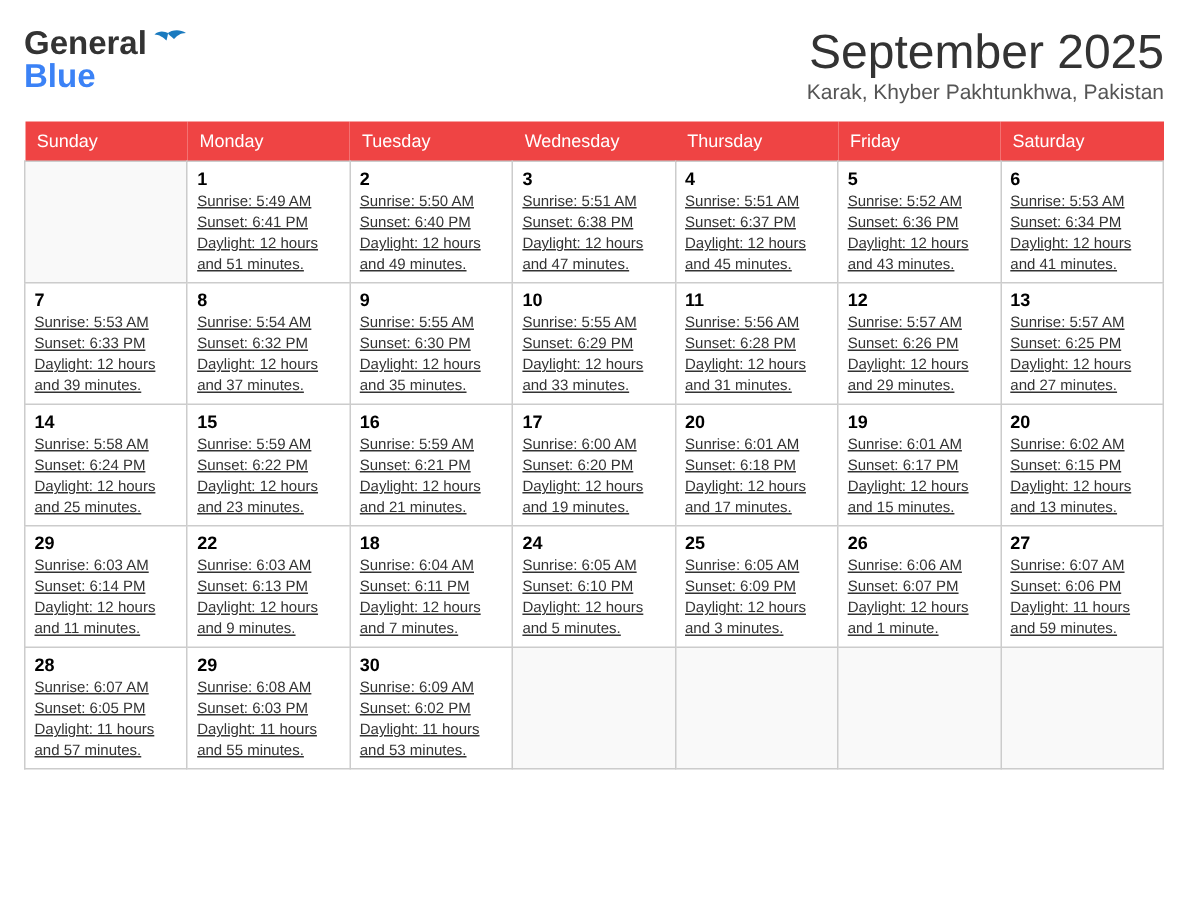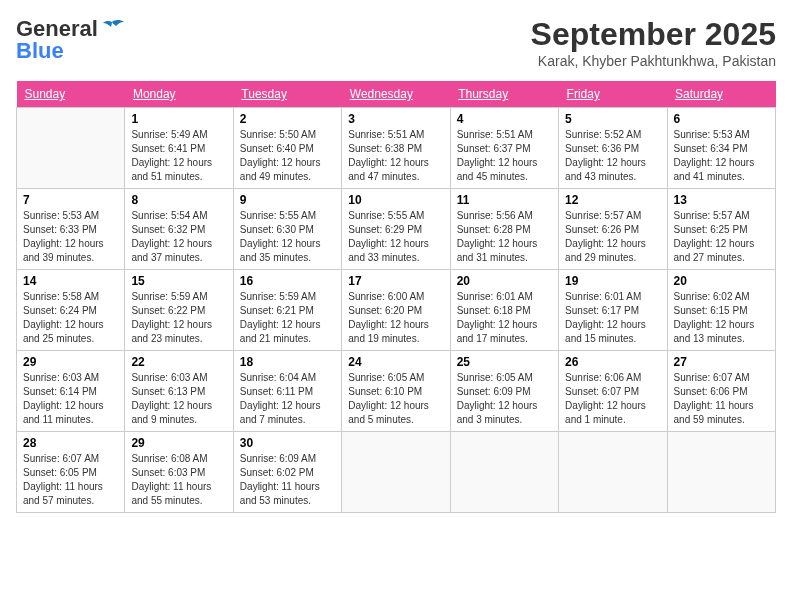--- a/index.html
+++ b/index.html
@@ -19,40 +19,39 @@
     .logo {
       display: flex;
       align-items: center;
     }
     .title-block {
       text-align: right;
     }
     .month-title {
       font-size: 32px;
       color: #333;
-      font-weight: bold;
+      font-weight: normal;
     }
     .location {
       font-size: 14px;
       color: #555;
       margin-left: 21px;
     }
     .calendar {
       width: 100%;
       border-collapse: collapse;
       font-size: 11px;
     }
     .calendar th {
-      background-color: #ec4899;
+      background-color: #ef4444;
       color: white;
       text-align: left;
       padding: 6px 8px;
       font-size: 12px;
       font-weight: normal;
-      text-decoration: underline;
     }
     .calendar td {
       border: 1px solid #ccc;
       vertical-align: top;
       padding: 4px 6px;
       width: calc(100% / 7);
       height: 80px;
     }
     .calendar td.empty {
       background: #f9f9f9;
@@ -60,20 +59,21 @@
     .day-num {
       font-size: 12px;
       font-weight: bold;
       display: block;
       margin-bottom: 2px;
     }
     .day-info {
       font-size: 10px;
       color: #333;
       line-height: 1.4;
+      text-decoration: underline;
     }
   </style>
 </head>
 <body>
 
 <div class="header">
   <div class="logo">
     <div>
       <div style="display:flex; align-items:center;">
         <span style="font-size:22px; font-weight:bold; color:#333;">General</span>

